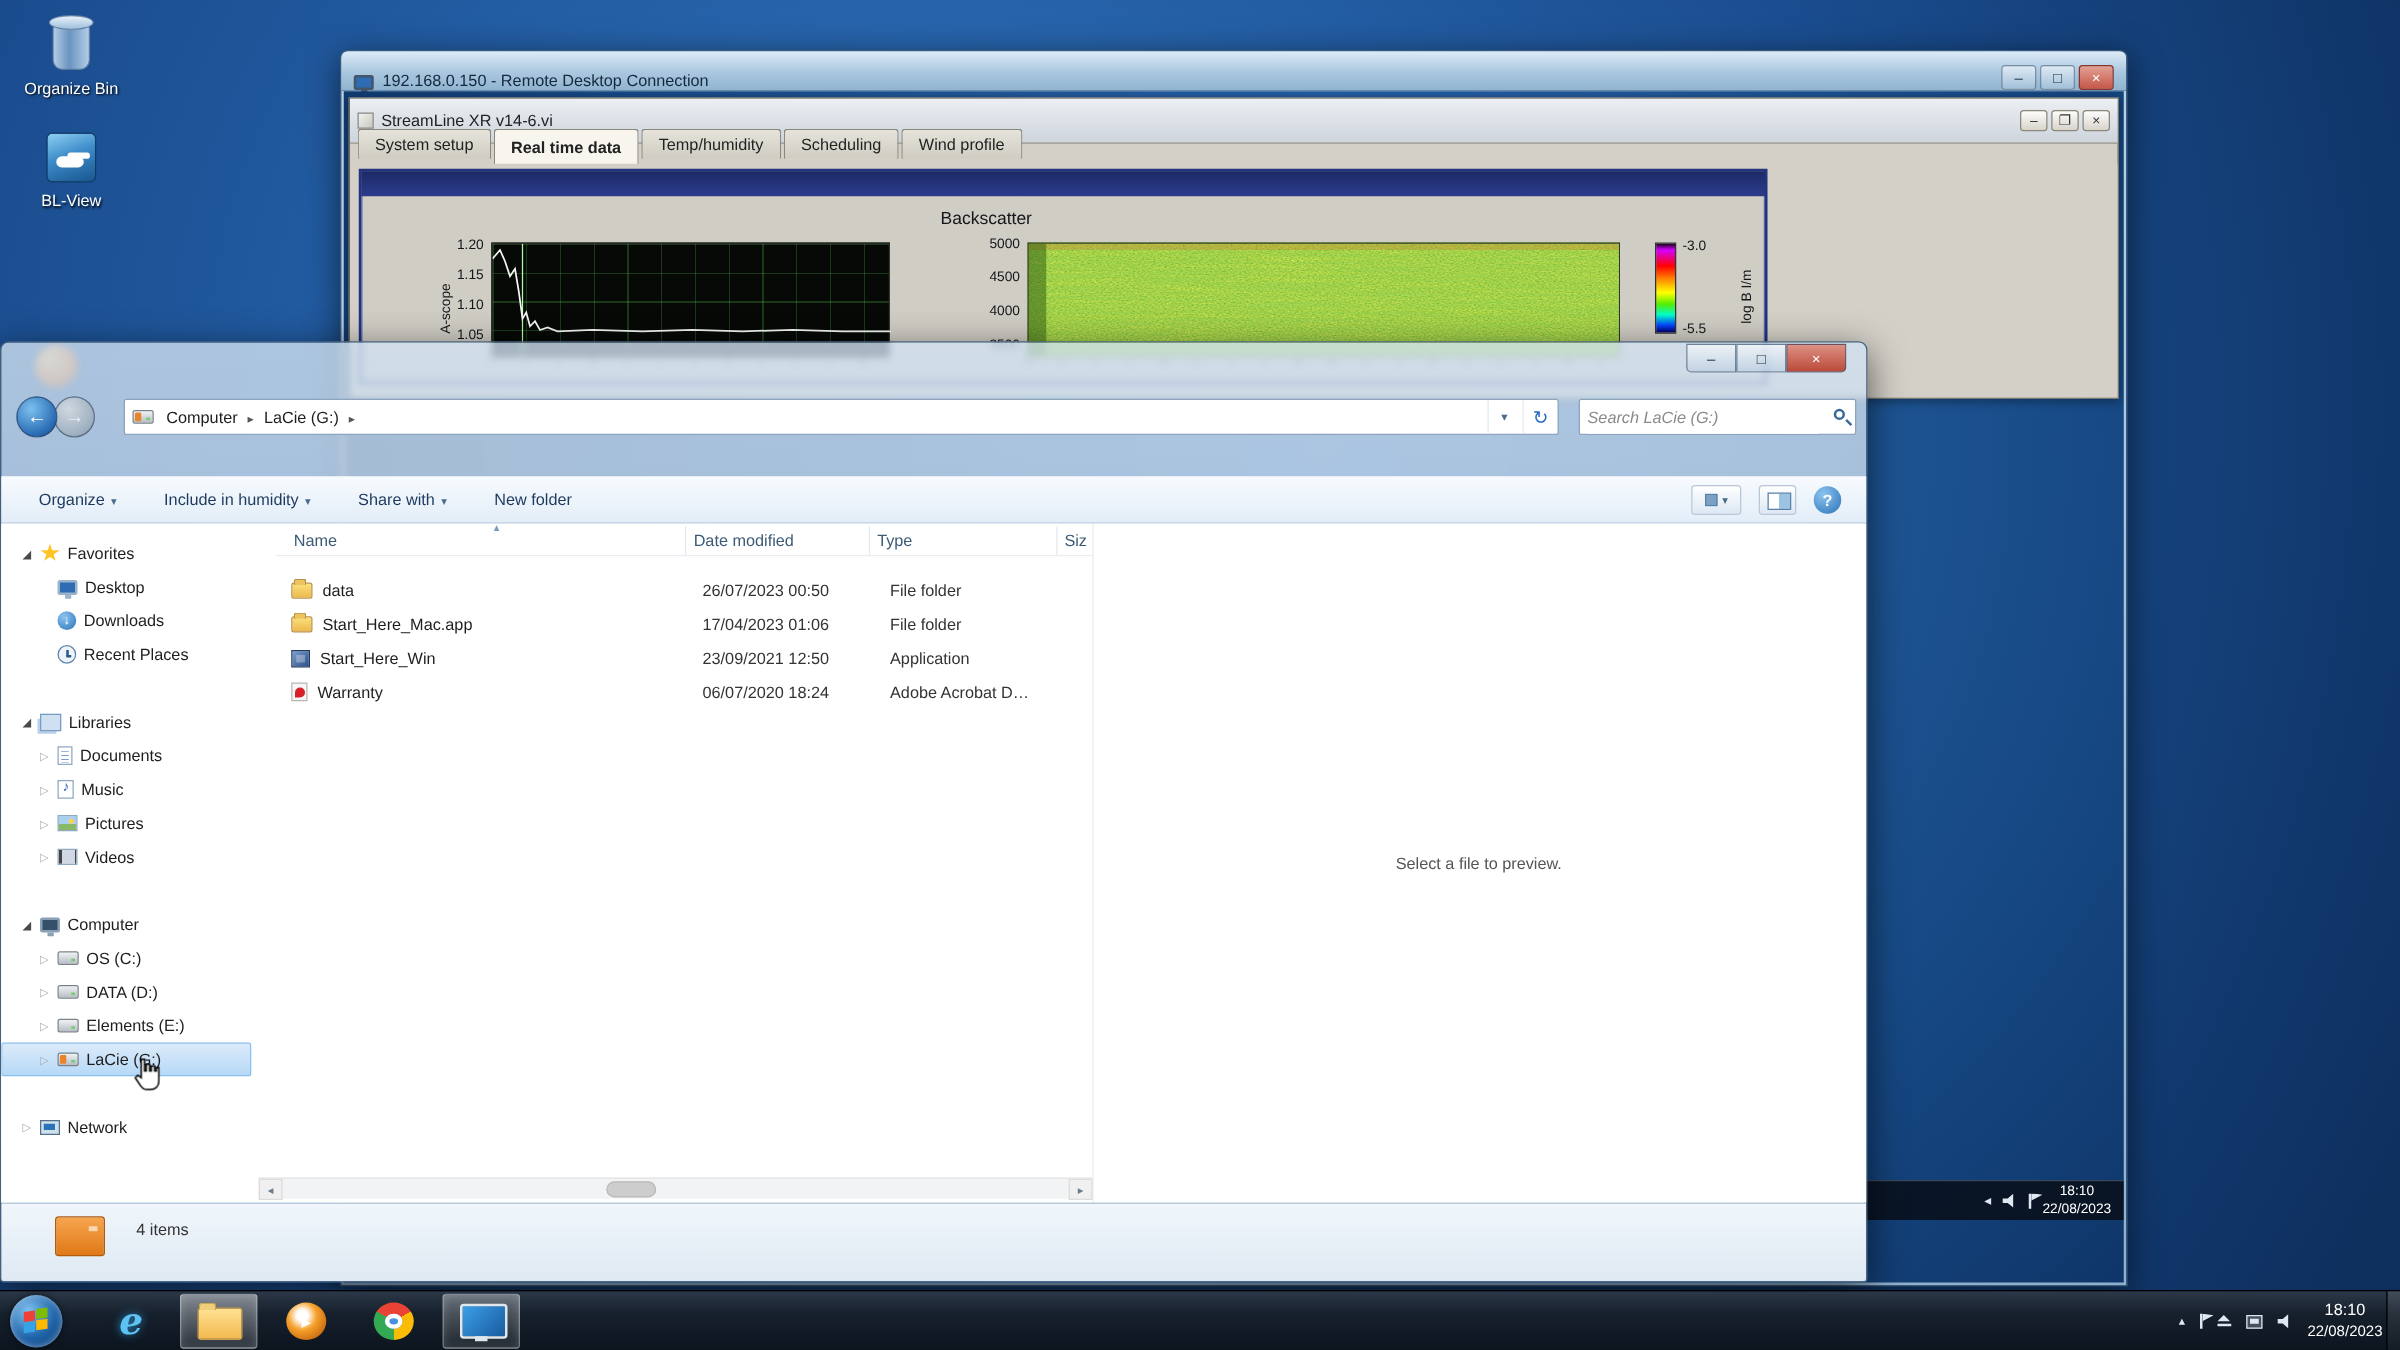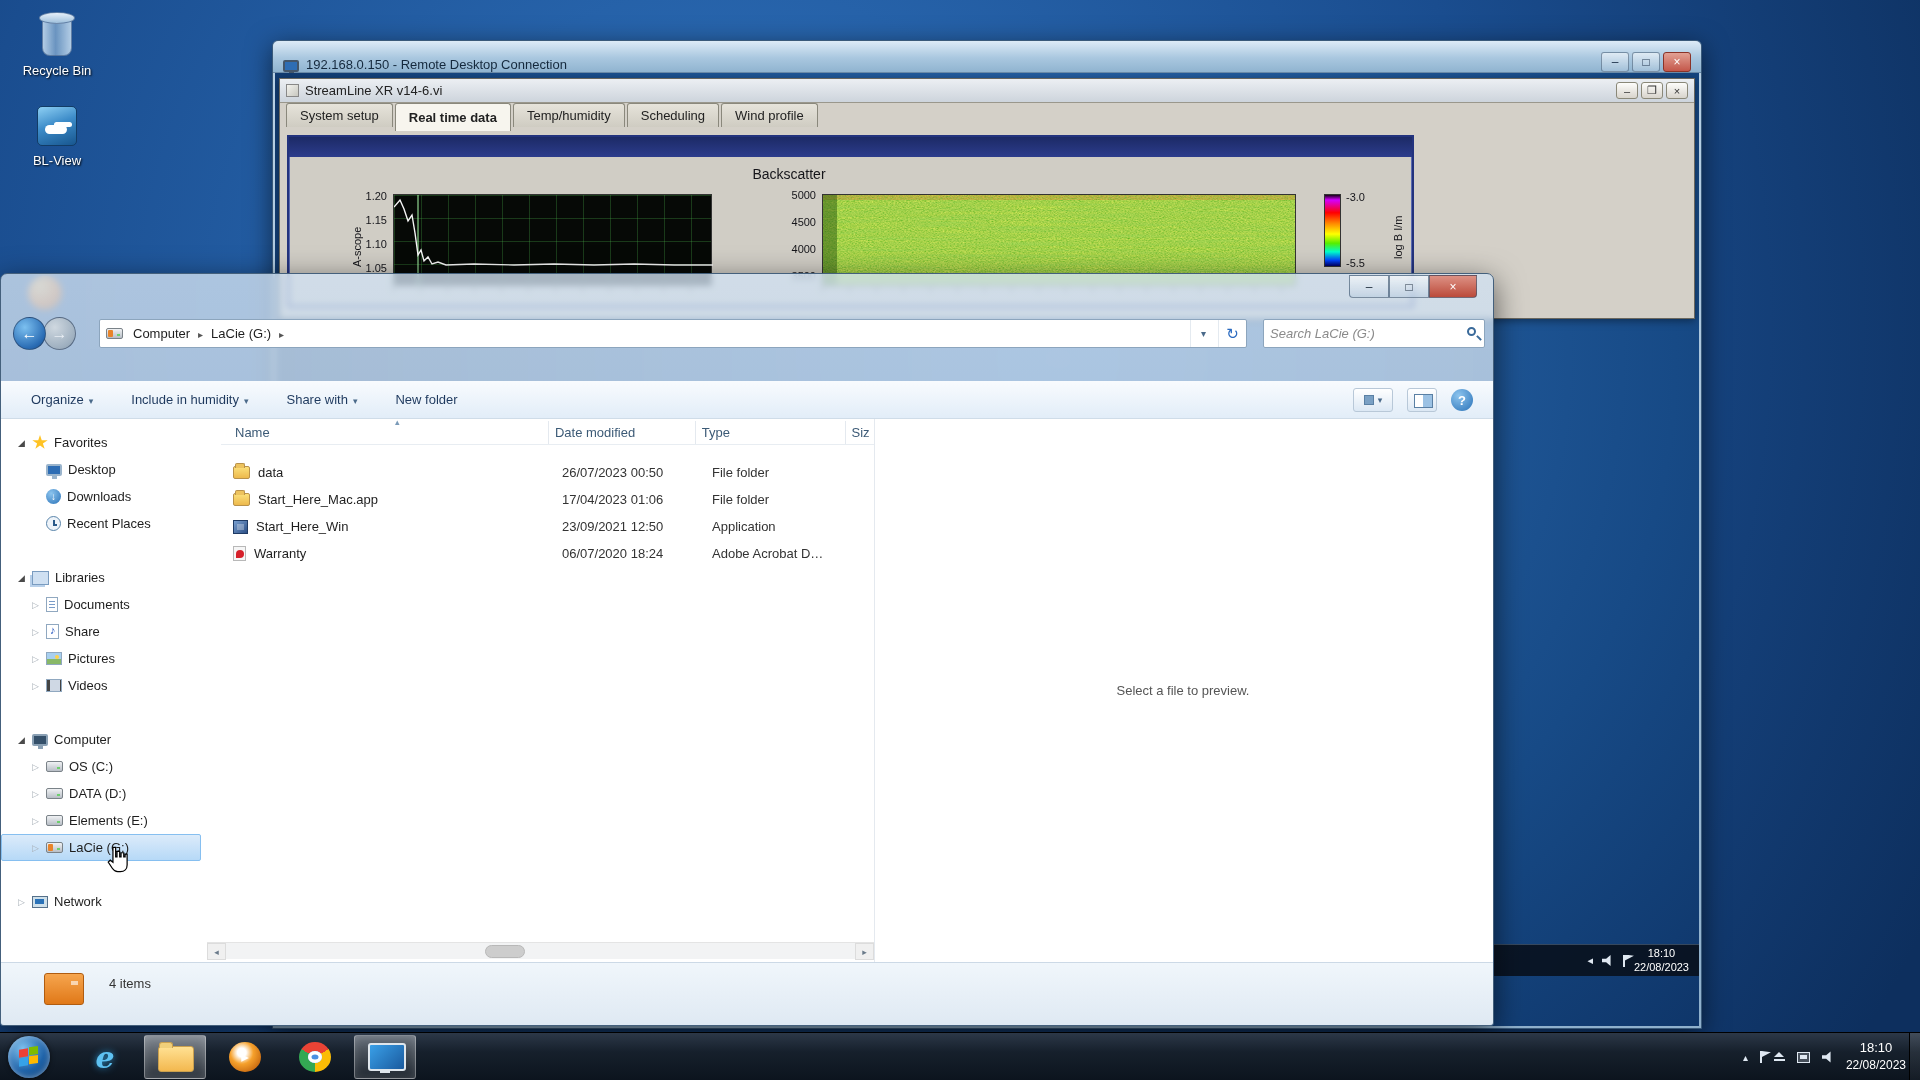--- a/index.html
+++ b/index.html
@@ -40,21 +40,21 @@
   .capbtn{width:28px;height:20px;display:flex;align-items:center;justify-content:center;font-size:12px;color:#1d3048;
       background:linear-gradient(180deg,rgba(255,255,255,.55),rgba(190,210,230,.35));border:1px solid rgba(70,95,120,.6);border-radius:3px}
   .capbtn.close{background:linear-gradient(180deg,#e2a194,#c4574a);color:#fff;border-color:#8a3328}
 
   #rdp-client{position:absolute;left:2px;top:32px;right:2px;bottom:2px;overflow:hidden;
       background:radial-gradient(circle at 55% 30%, #2e6db4 0%, #174a86 60%, #0c2f60 100%)}
 
   
   #app{position:absolute;left:4px;top:5px;right:4px;height:241px;background:#d4d0c8;border:1px solid #6a675e;
       box-shadow:0 2px 8px rgba(0,0,0,.4)}
-  #app-titlebar{position:absolute;left:0;top:0;right:0;height:24px;display:flex;align-items:center;padding:0 6px;
+  #app-titlebar{position:absolute;left:0;top:0;right:0;height:36px;display:flex;align-items:center;padding:0 6px;
       background:linear-gradient(180deg,#eceff3,#cdd4dc);border-bottom:1px solid #9a978c;font-size:13px;color:#222}
   .vi-icon{width:13px;height:13px;background:linear-gradient(135deg,#f2f2ee,#c8c8c0);border:1px solid #888;margin-right:6px}
   .capbtns.classic .capbtn{width:22px;height:17px;background:linear-gradient(180deg,#fdfdfb,#d8d4cc);border:1px solid #8a8878;color:#333;font-size:11px}
   .capbtns.classic .capbtn.close{background:linear-gradient(180deg,#fdfdfb,#d8d4cc);color:#333}
 
   #app-tabs{position:absolute;left:2px;top:24px;right:0;height:28px;display:flex;align-items:flex-start;padding-left:4px}
   .tab{padding:4px 13px 5px;border:1px solid #8a887c;border-bottom:none;border-radius:3px 3px 0 0;margin-right:2px;
       background:linear-gradient(180deg,#e6e3da,#cfccc2);font-size:13px;color:#222;height:24px}
   .tab[data-state="active"]{background:#f7f5ee;font-weight:bold;height:40px;padding-top:6px}
 
@@ -270,21 +270,21 @@
   
   #cursor{position:absolute;left:106px;top:846px;z-index:40}
 </style>
 </head>
 <body>
 
 <div id="desktop-icons">
 
     <div class="dicon">
       <span class="dimg" data-icon="recycle-bin"></span>
-      <span class="dlabel">Recycle Bin</span>
+      <span class="dlabel">Organize Bin</span>
     </div>
 
     <div class="dicon">
       <span class="dimg" data-icon="bl-view"></span>
       <span class="dlabel">BL-View</span>
     </div>
   </div>
 
 <div id="rdp">
   <div id="rdp-titlebar">
@@ -480,21 +480,21 @@
 
         <div class="side-item" data-level="1" data-exp="closed">
           <span class="exp"></span>
           <span class="ic" data-icon="documents"></span>
           <span class="slabel">Documents</span>
         </div>
 
         <div class="side-item" data-level="1" data-exp="closed">
           <span class="exp"></span>
           <span class="ic" data-icon="music"></span>
-          <span class="slabel">Share</span>
+          <span class="slabel">Music</span>
         </div>
 
         <div class="side-item" data-level="1" data-exp="closed">
           <span class="exp"></span>
           <span class="ic" data-icon="pictures"></span>
           <span class="slabel">Pictures</span>
         </div>
 
         <div class="side-item" data-level="1" data-exp="closed">
           <span class="exp"></span>

